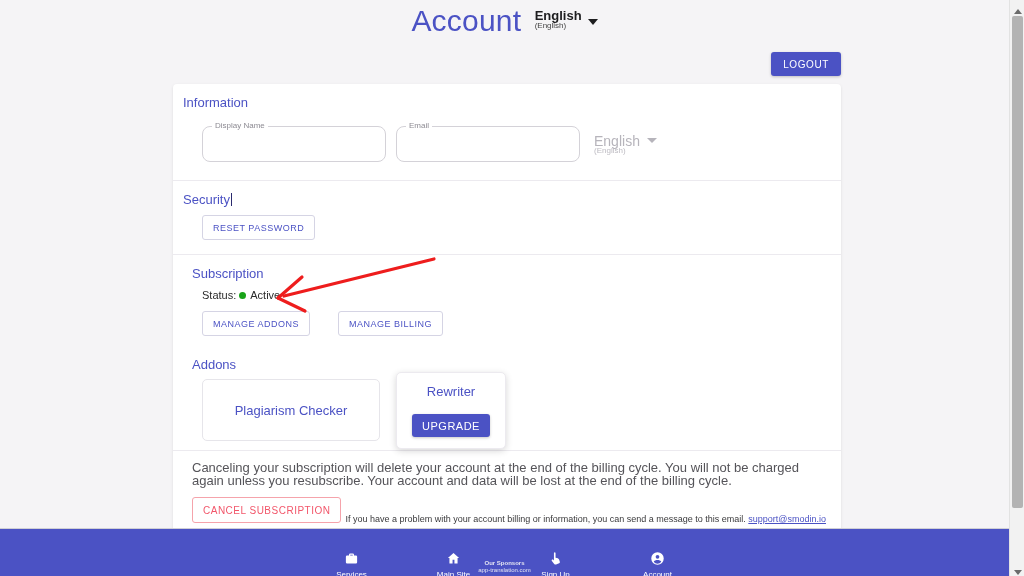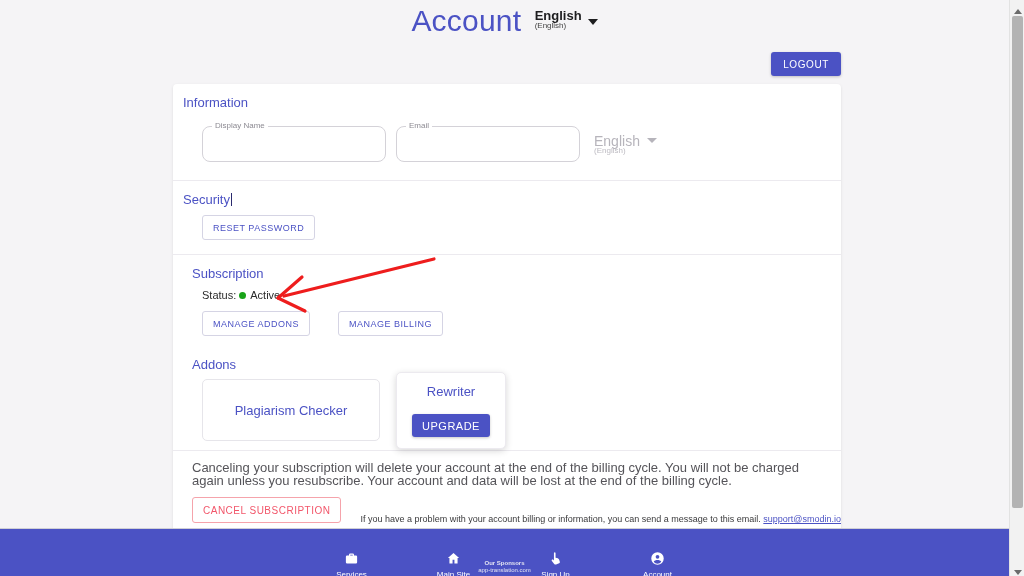--- a/index.html
+++ b/index.html
@@ -283,21 +283,21 @@
     font-size: 13px;
     color: #555459;
     line-height: 13px;
     margin: 0 0 10px 0;
     max-width: 640px;
   }
 
   
   .support-line {
     position: absolute;
-    left: 173px; top: 514px;
+    left: 158px; top: 514px;
     width: 668px;
     text-align: right;
     font-size: 9px;
     color: #3a3a3c;
     white-space: nowrap;
   }
   .support-line a {
     color: #4b52c4;
     text-decoration: underline;
   }

